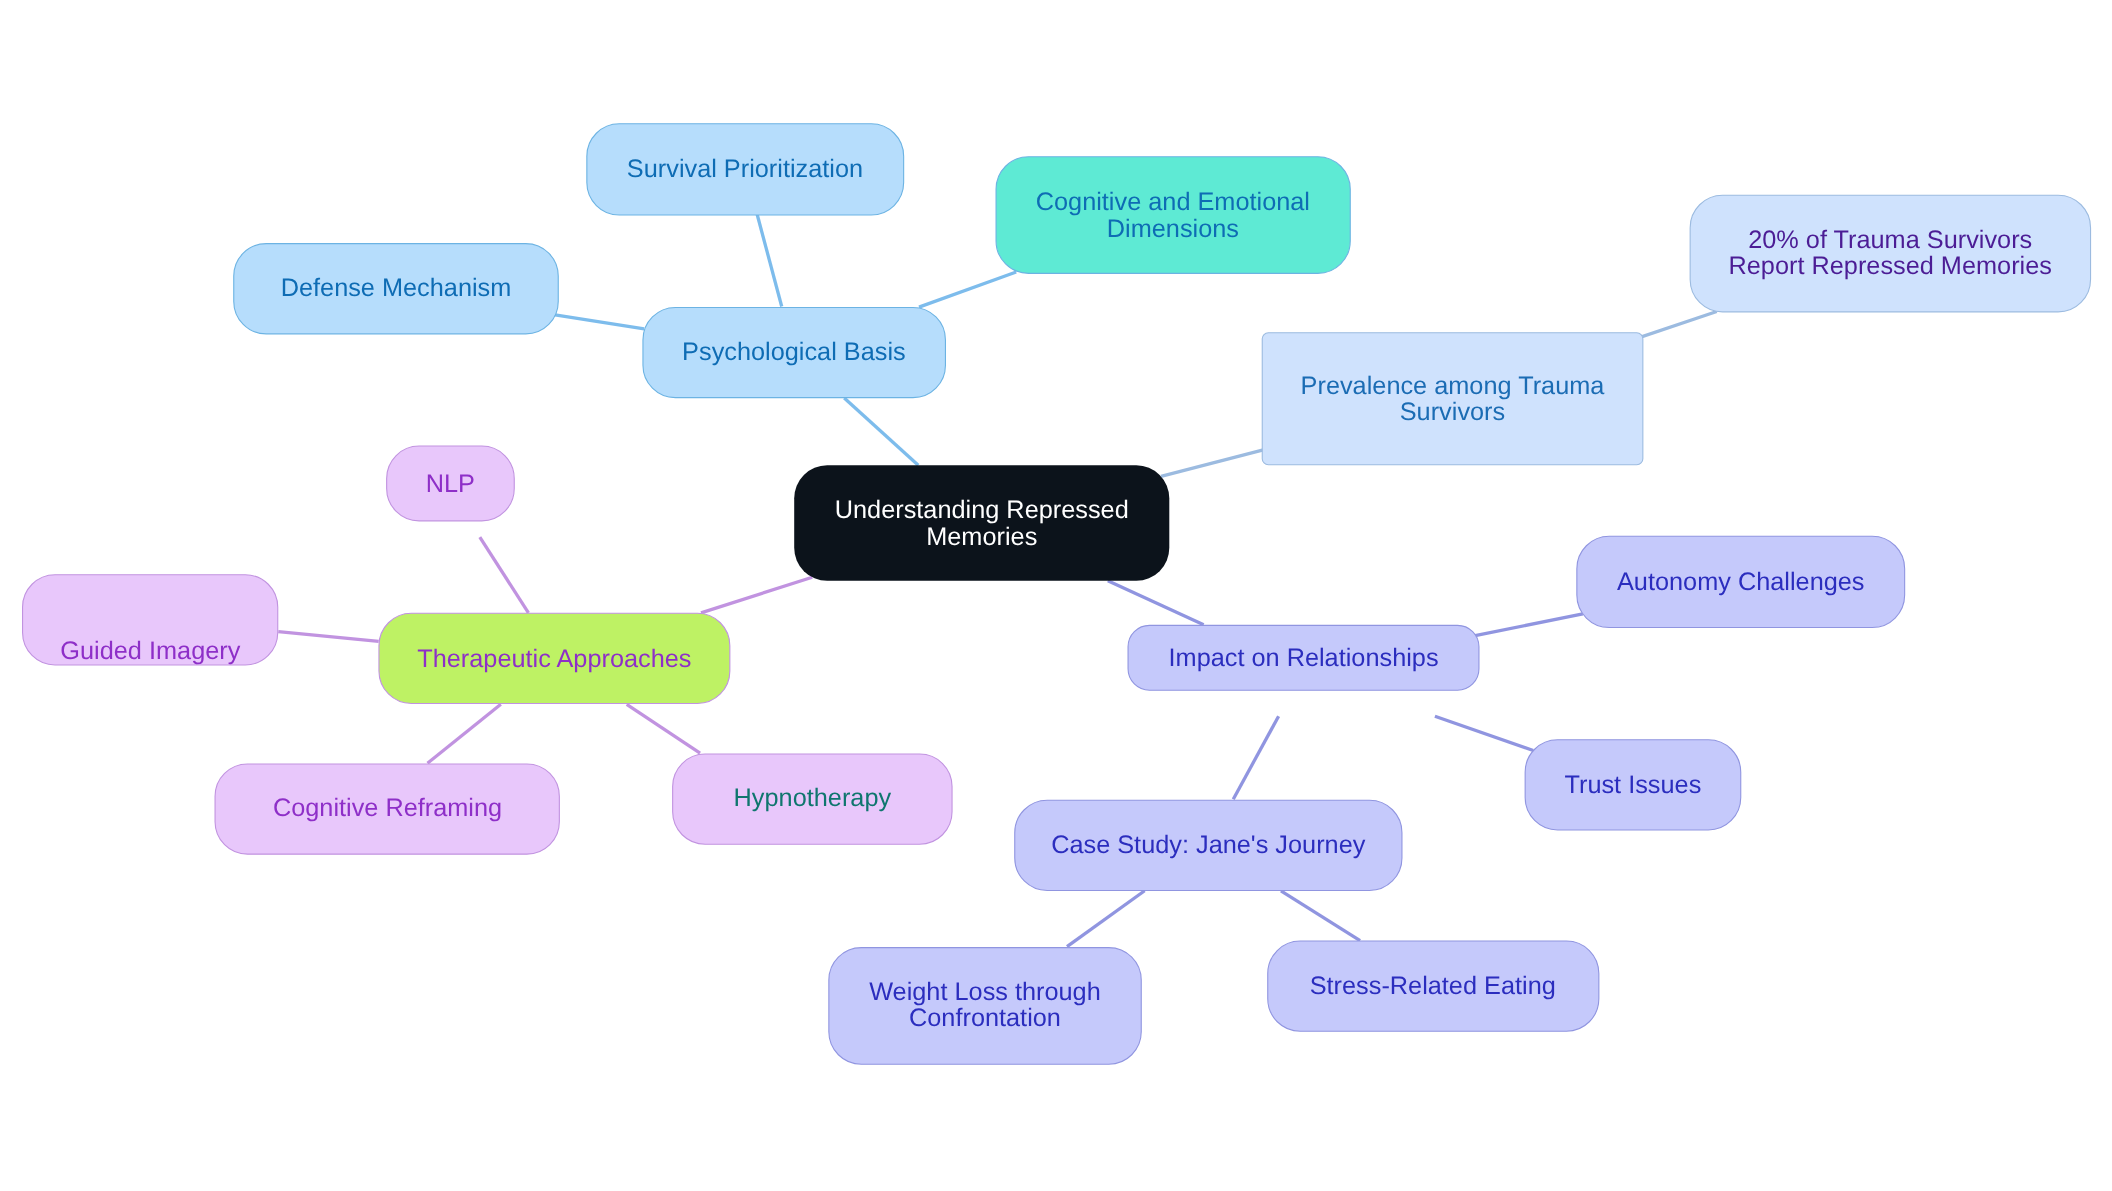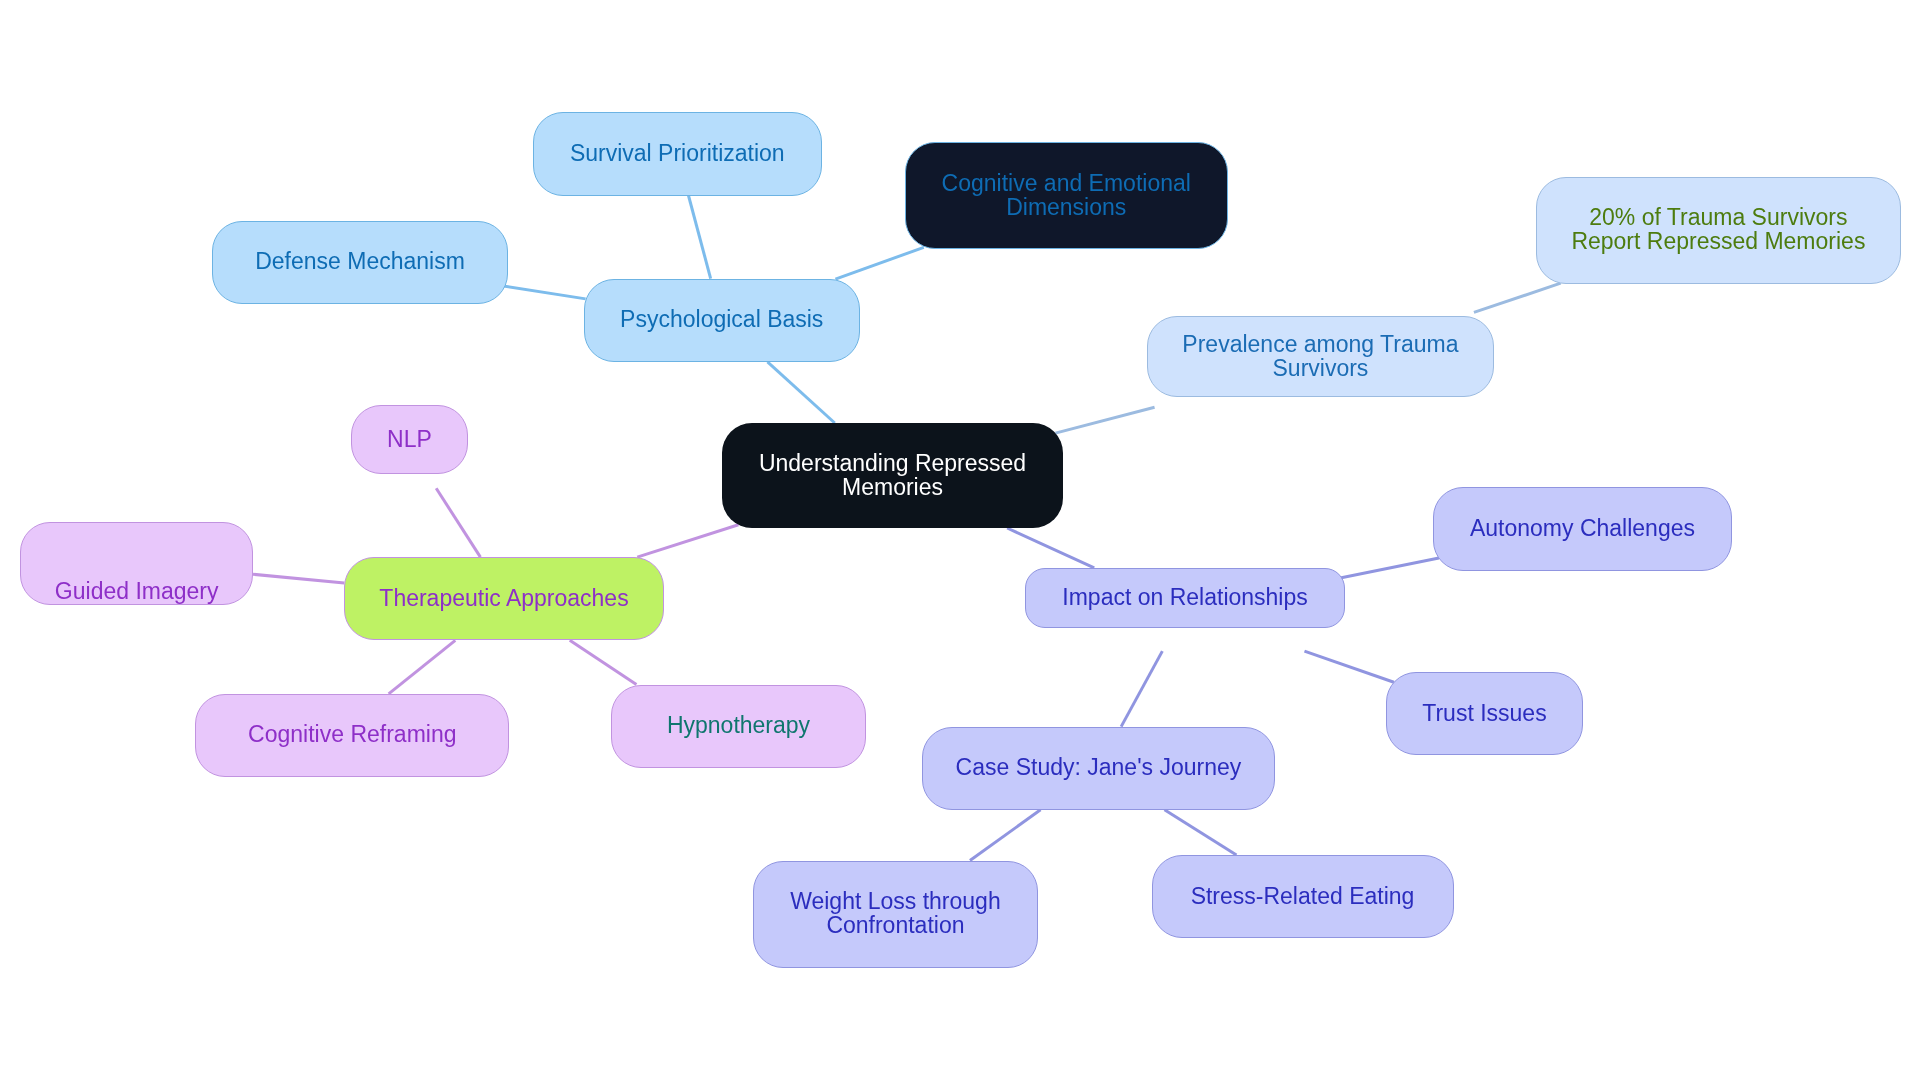--- a/index.html
+++ b/index.html
@@ -79,29 +79,29 @@
       </div>
       <div class="node" style="left: 584px; top: 278.6px; width: 275.5px; height: 83.2px; background: rgb(182, 221, 252); color: rgb(14, 108, 180); border-radius: 30px; border-color: rgb(108, 179, 227);">
         <span class="node-label">Psychological Basis</span>
       </div>
       <div class="node" style="left: 532.5px; top: 111.8px; width: 289.5px; height: 84px; background: rgb(182, 221, 252); color: rgb(14, 108, 180); border-radius: 30px; border-color: rgb(108, 179, 227);">
         <span class="node-label">Survival Prioritization</span>
       </div>
       <div class="node" style="left: 212px; top: 220.8px; width: 296px; height: 83.2px; background: rgb(182, 221, 252); color: rgb(14, 108, 180); border-radius: 30px; border-color: rgb(108, 179, 227);">
         <span class="node-label">Defense Mechanism</span>
       </div>
-      <div class="node" style="left: 905px; top: 142.4px; width: 322.5px; height: 107.1px; background: #0f172a; color: rgb(14, 108, 180); border-radius: 30px; border-color: rgb(108, 179, 227);">
+      <div class="node" style="left: 905px; top: 142.4px; width: 322.5px; height: 107.1px; background: #5eead4; color: rgb(14, 108, 180); border-radius: 30px; border-color: rgb(108, 179, 227);">
         <span class="node-label">Cognitive and Emotional
 Dimensions</span>
       </div>
-      <div class="node" style="left: 1147.3px; top: 316px; width: 346.3px; height: 81px; background: rgb(207, 226, 253); color: rgb(27, 108, 180); border-radius: 30px; border-color: rgb(156, 187, 224);">
+      <div class="node" style="left: 1147.3px; top: 302px; width: 346.3px; height: 121px; background: rgb(207, 226, 253); color: rgb(27, 108, 180); border-radius: 6px; border-color: rgb(156, 187, 224);">
         <span class="node-label">Prevalence among Trauma
 Survivors</span>
       </div>
-      <div class="node" style="left: 1535.6px; top: 176.5px; width: 365.6px; height: 107.1px; background: rgb(207, 226, 253); color: #4d7c0f; border-radius: 30px; border-color: rgb(156, 187, 224); align-items: center;">
+      <div class="node" style="left: 1535.6px; top: 176.5px; width: 365.6px; height: 107.1px; background: rgb(207, 226, 253); color: #4c1d95; border-radius: 30px; border-color: rgb(156, 187, 224); align-items: center;">
         <span class="node-label">20% of Trauma Survivors
 Report Repressed Memories</span>
       </div>
       <div class="node" style="left: 344px; top: 557.1px; width: 320px; height: 83.2px; background: #bef264; color: rgb(142, 47, 200); border-radius: 30px; border-color: rgb(193, 147, 224);">
         <span class="node-label">Therapeutic Approaches</span>
       </div>
       <div class="node" style="left: 350.8px; top: 405.1px; width: 117.3px; height: 69px; background: rgb(232, 199, 251); color: rgb(142, 47, 200); border-radius: 30px; border-color: rgb(193, 147, 224);">
         <span class="node-label">NLP</span>
       </div>
       <div class="node" style="left: 20.4px; top: 521.5px; width: 232.6px; height: 83.2px; background: rgb(232, 199, 251); color: rgb(142, 47, 200); border-radius: 30px; border-color: rgb(193, 147, 224); align-items: flex-end;">

